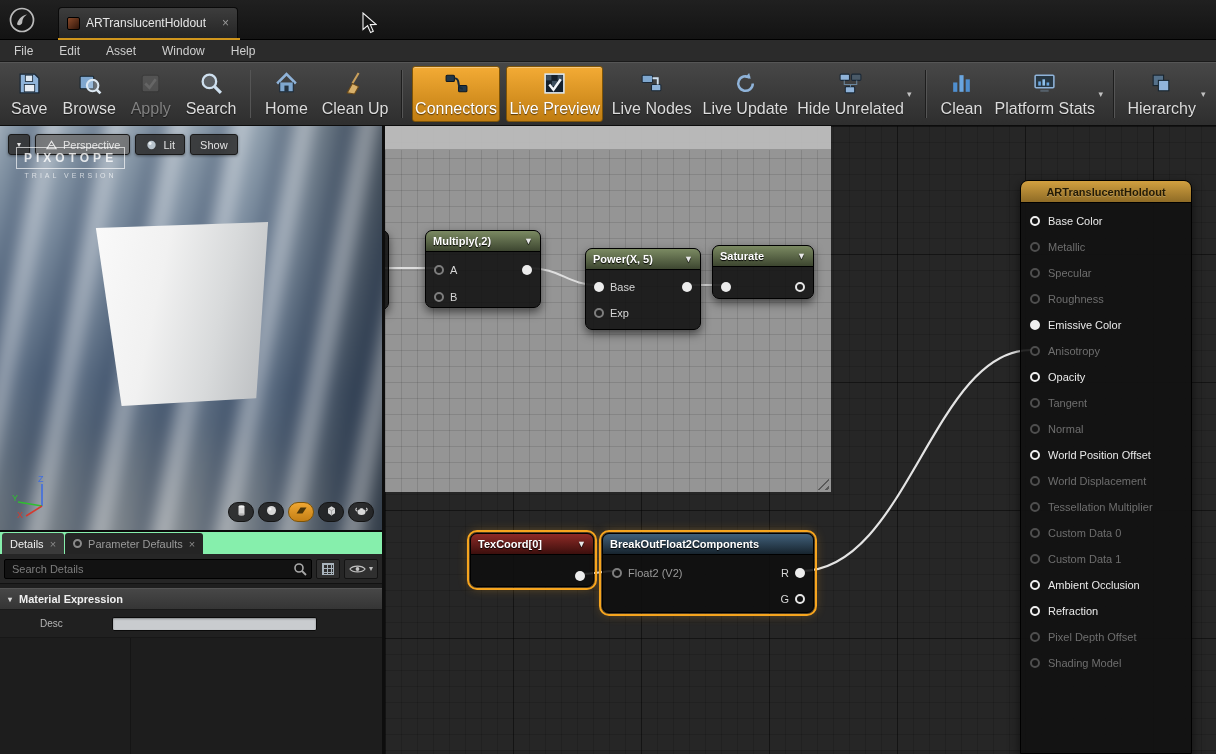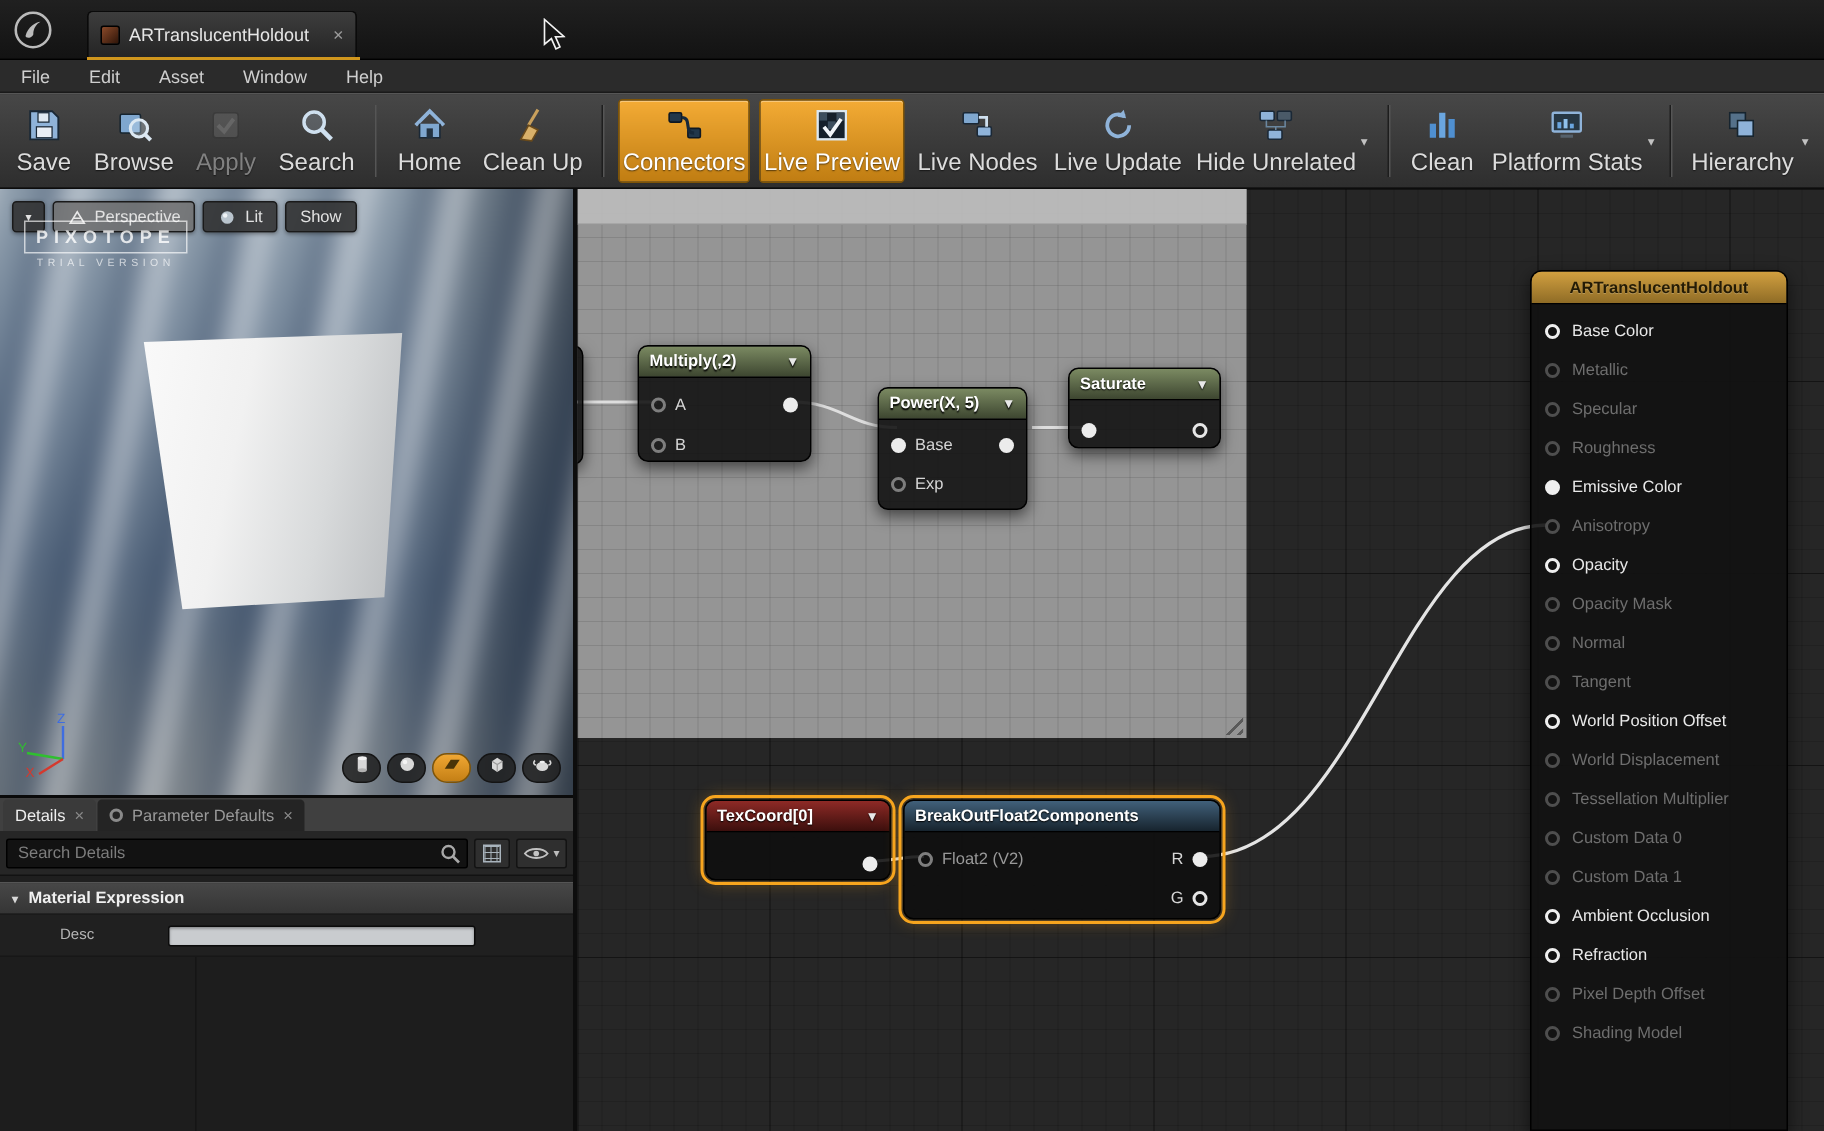--- a/index.html
+++ b/index.html
@@ -58,21 +58,21 @@
   .watermark .wm1{font-size:12px;letter-spacing:4px;border:1px solid rgba(255,255,255,.65);padding:3px 7px;font-weight:bold}
   .watermark .wm2{font-size:7px;letter-spacing:3px;margin-top:3px;color:rgba(255,255,255,.65)}
   .axis-gizmo{position:absolute;left:12px;bottom:10px;width:56px;height:48px}
   .mesh-buttons{position:absolute;right:8px;bottom:8px;display:flex;gap:4px}
   .mesh-btn{width:26px;height:20px;border-radius:10px;background:rgba(30,30,30,.85);border:1px solid #141414;display:flex;align-items:center;justify-content:center;cursor:pointer}
   .mesh-btn.selected{background:linear-gradient(#f0a733,#c47f15);border-color:#7e5407}
   .mesh-btn svg{width:15px;height:13px}
 
   
   .details{position:absolute;left:0;top:404px;width:382px;height:224px;background:#1f1f1f;border-top:2px solid #0a0a0a}
-  .dtabs{display:flex;height:22px;background:#404040;align-items:flex-end;gap:1px;padding-left:2px}
+  .dtabs{display:flex;height:22px;background:#86efac;align-items:flex-end;gap:1px;padding-left:2px}
   .dtab{display:flex;align-items:center;gap:6px;height:21px;padding:0 8px;background:#242424;color:#9a9a9a;font-size:11px;border-radius:3px 3px 0 0;cursor:pointer}
   .dtab.active{background:#3a3a3a;color:#efefef}
   .dtab-x{color:#8a8a8a;font-size:11px}
   .donut{width:9px;height:9px;border-radius:50%;border:2px solid #8a8a8a;display:inline-block}
   .dsearch-row{display:flex;align-items:center;gap:4px;height:30px;padding:0 4px;background:#262626;border-bottom:1px solid #121212}
   .dsearch{position:relative;flex:1;height:20px}
   .dsearch input{width:100%;height:100%;background:#121212;border:1px solid #000;border-radius:2px;color:#b9b9b9;font-size:11px;padding:0 22px 0 7px;font-family:"Liberation Sans",sans-serif}
   .dsearch input::placeholder{color:#7d7d7d}
   .dsearch .mag{position:absolute;right:5px;top:3px;width:14px;height:14px}
   .dbtn{height:20px;min-width:24px;background:#2f2f2f;border:1px solid #131313;border-radius:2px;display:flex;align-items:center;justify-content:center;gap:3px;cursor:pointer;padding:0 4px}
@@ -458,21 +458,21 @@
       </div>
       <div class="pinrow" style="left:8px;top:60px">
         <span class="pin hollow"></span>
         <span class="plbl">B</span>
       </div>
       <div class="pinrow right" style="right:8px;top:33px">
         <span class="pin filled"></span>
       </div>
     </div>
 
-    <div class="gnode" style="left:200px;top:132px;width:100px;height:82px">
+    <div class="gnode" style="left:200px;top:122px;width:116px;height:82px">
       <div class="ghdr hdr-green">
         <span>Power(X, 5)</span>
         <span class="gcaret">▼</span>
       </div>
       <div class="pinrow" style="left:8px;top:32px">
         <span class="pin filled"></span>
         <span class="plbl">Base</span>
       </div>
       <div class="pinrow" style="left:8px;top:58px">
         <span class="pin hollow"></span>
@@ -552,29 +552,25 @@
           <div class="mpin disabled">
             <span class="ring"></span>
             <span class="lbl">Anisotropy</span>
           </div>
           <div class="mpin">
             <span class="ring"></span>
             <span class="lbl">Opacity</span>
           </div>
           <div class="mpin disabled">
             <span class="ring"></span>
-            <span class="lbl">Opacity Mask</span>
+            <span class="lbl">Tangent</span>
           </div>
           <div class="mpin disabled">
             <span class="ring"></span>
             <span class="lbl">Normal</span>
-          </div>
-          <div class="mpin disabled">
-            <span class="ring"></span>
-            <span class="lbl">Tangent</span>
           </div>
           <div class="mpin">
             <span class="ring"></span>
             <span class="lbl">World Position Offset</span>
           </div>
           <div class="mpin disabled">
             <span class="ring"></span>
             <span class="lbl">World Displacement</span>
           </div>
           <div class="mpin disabled">

